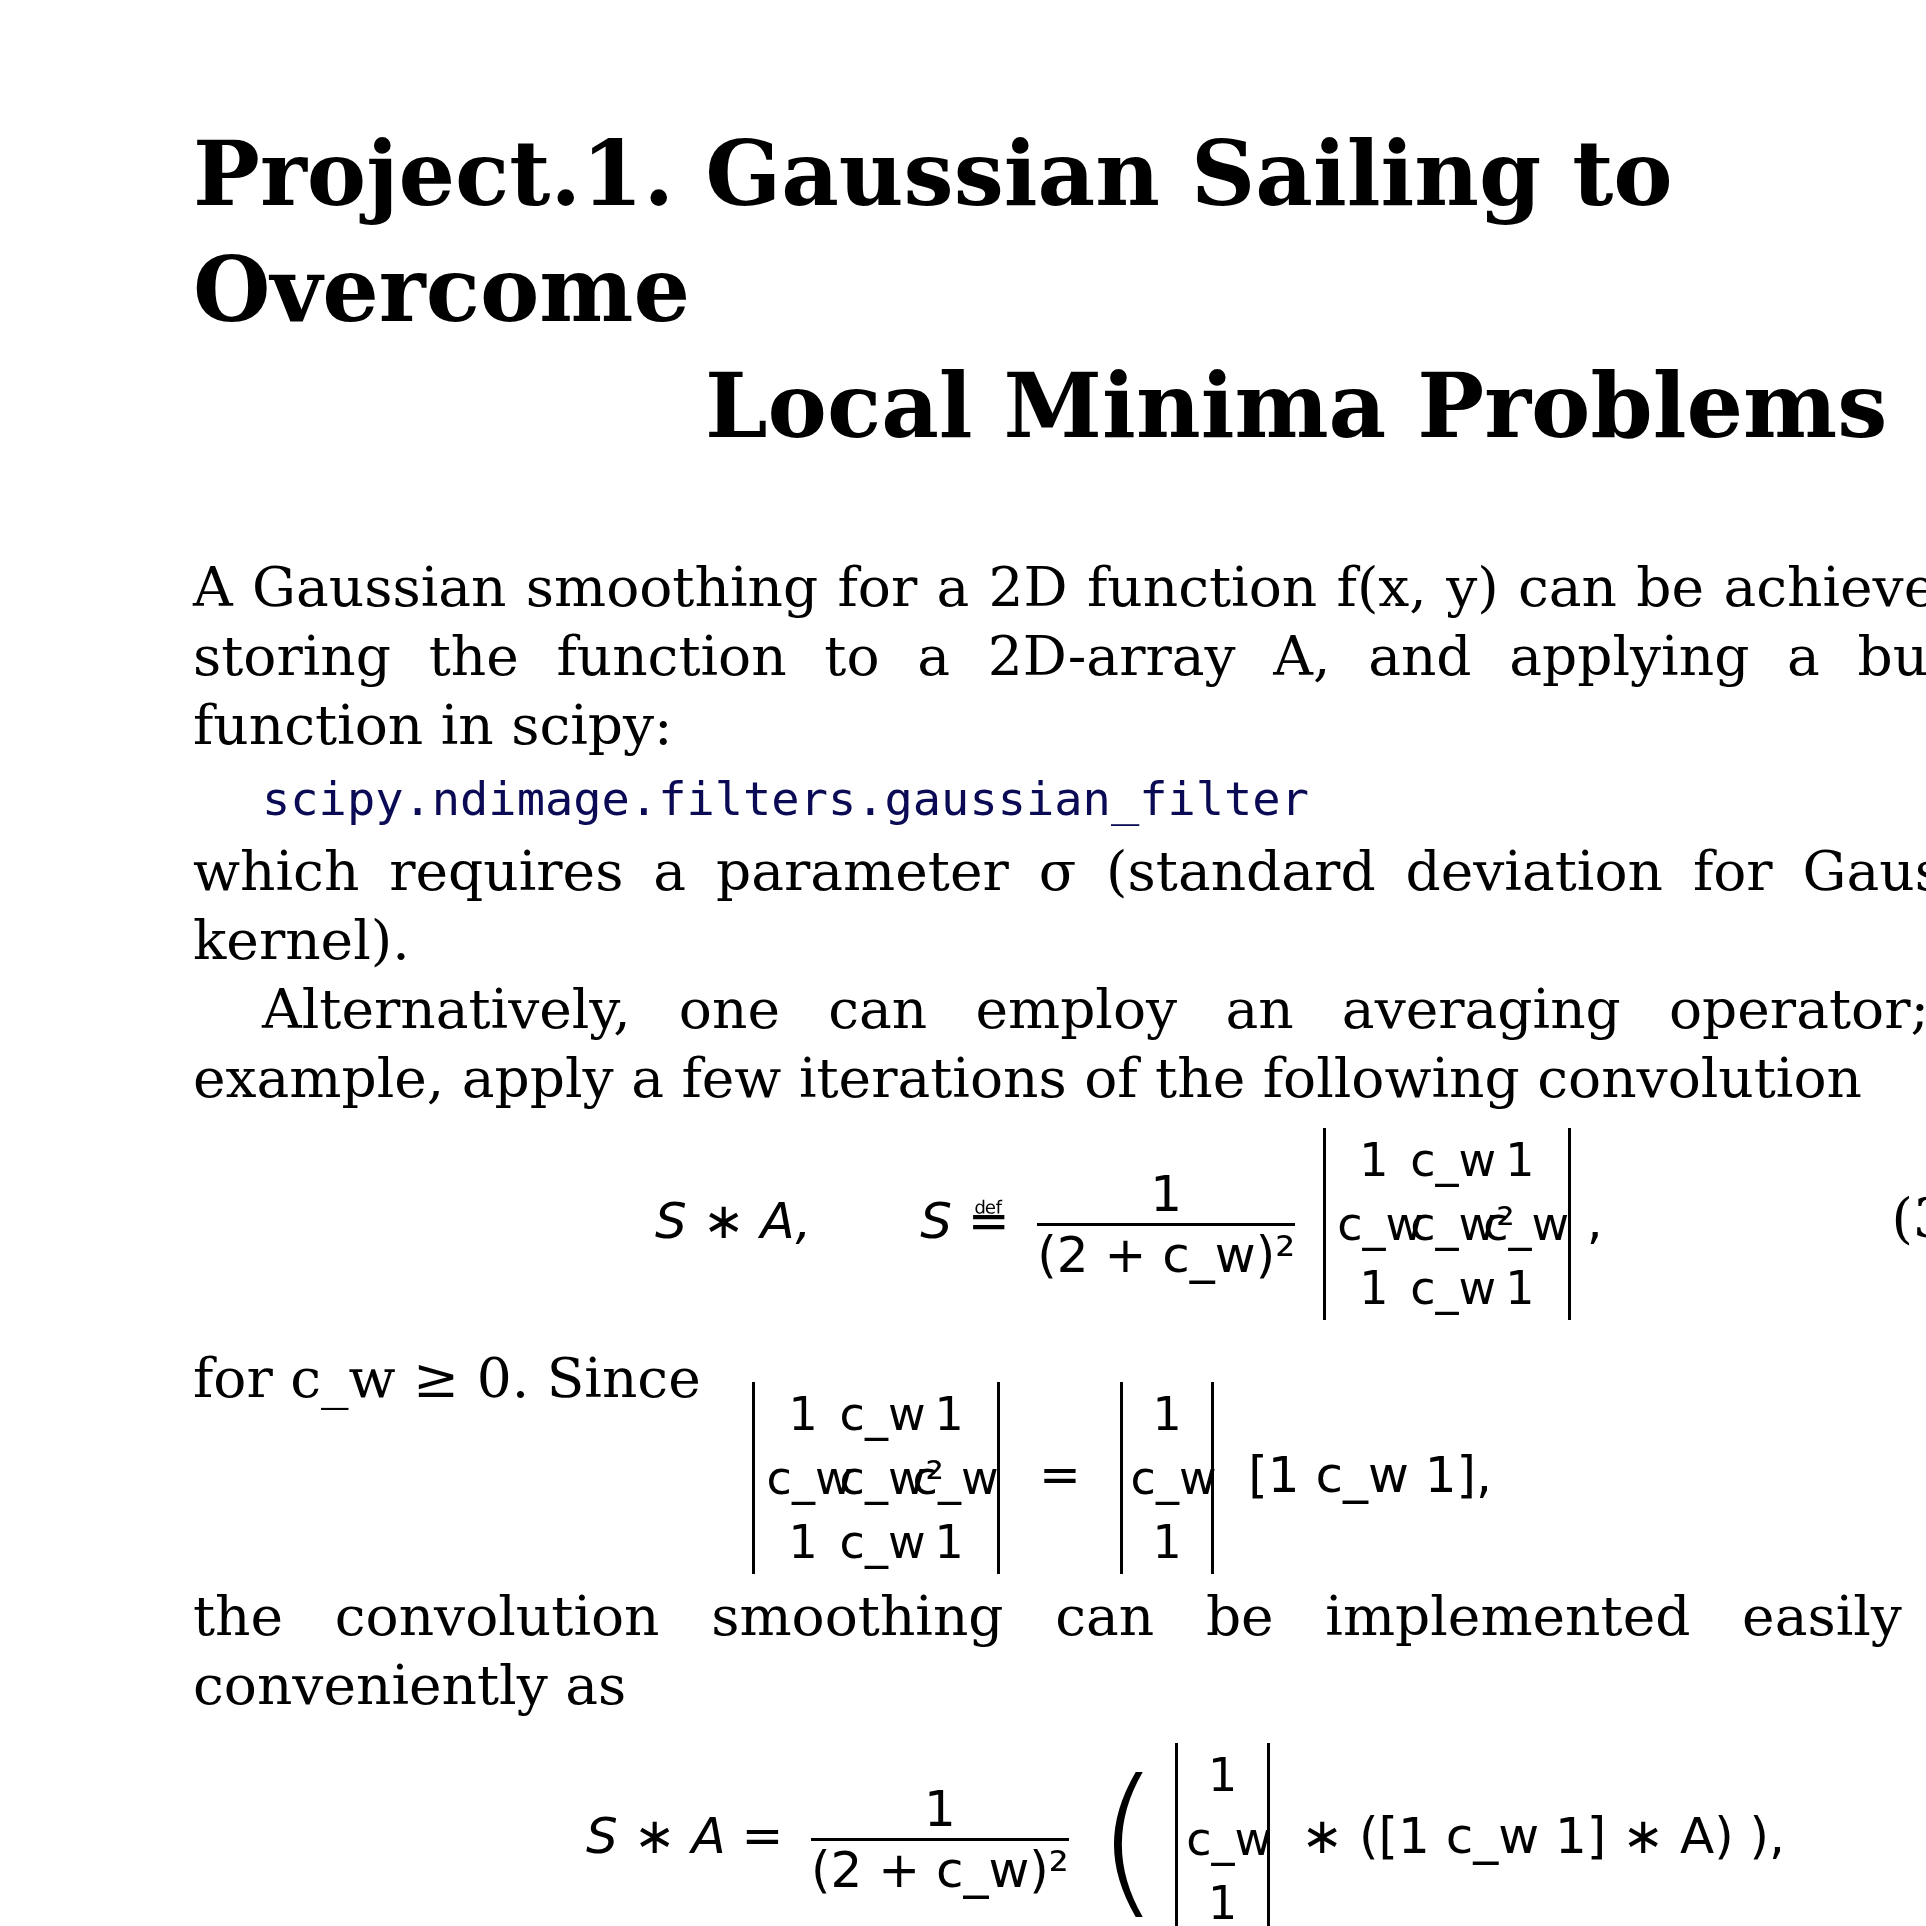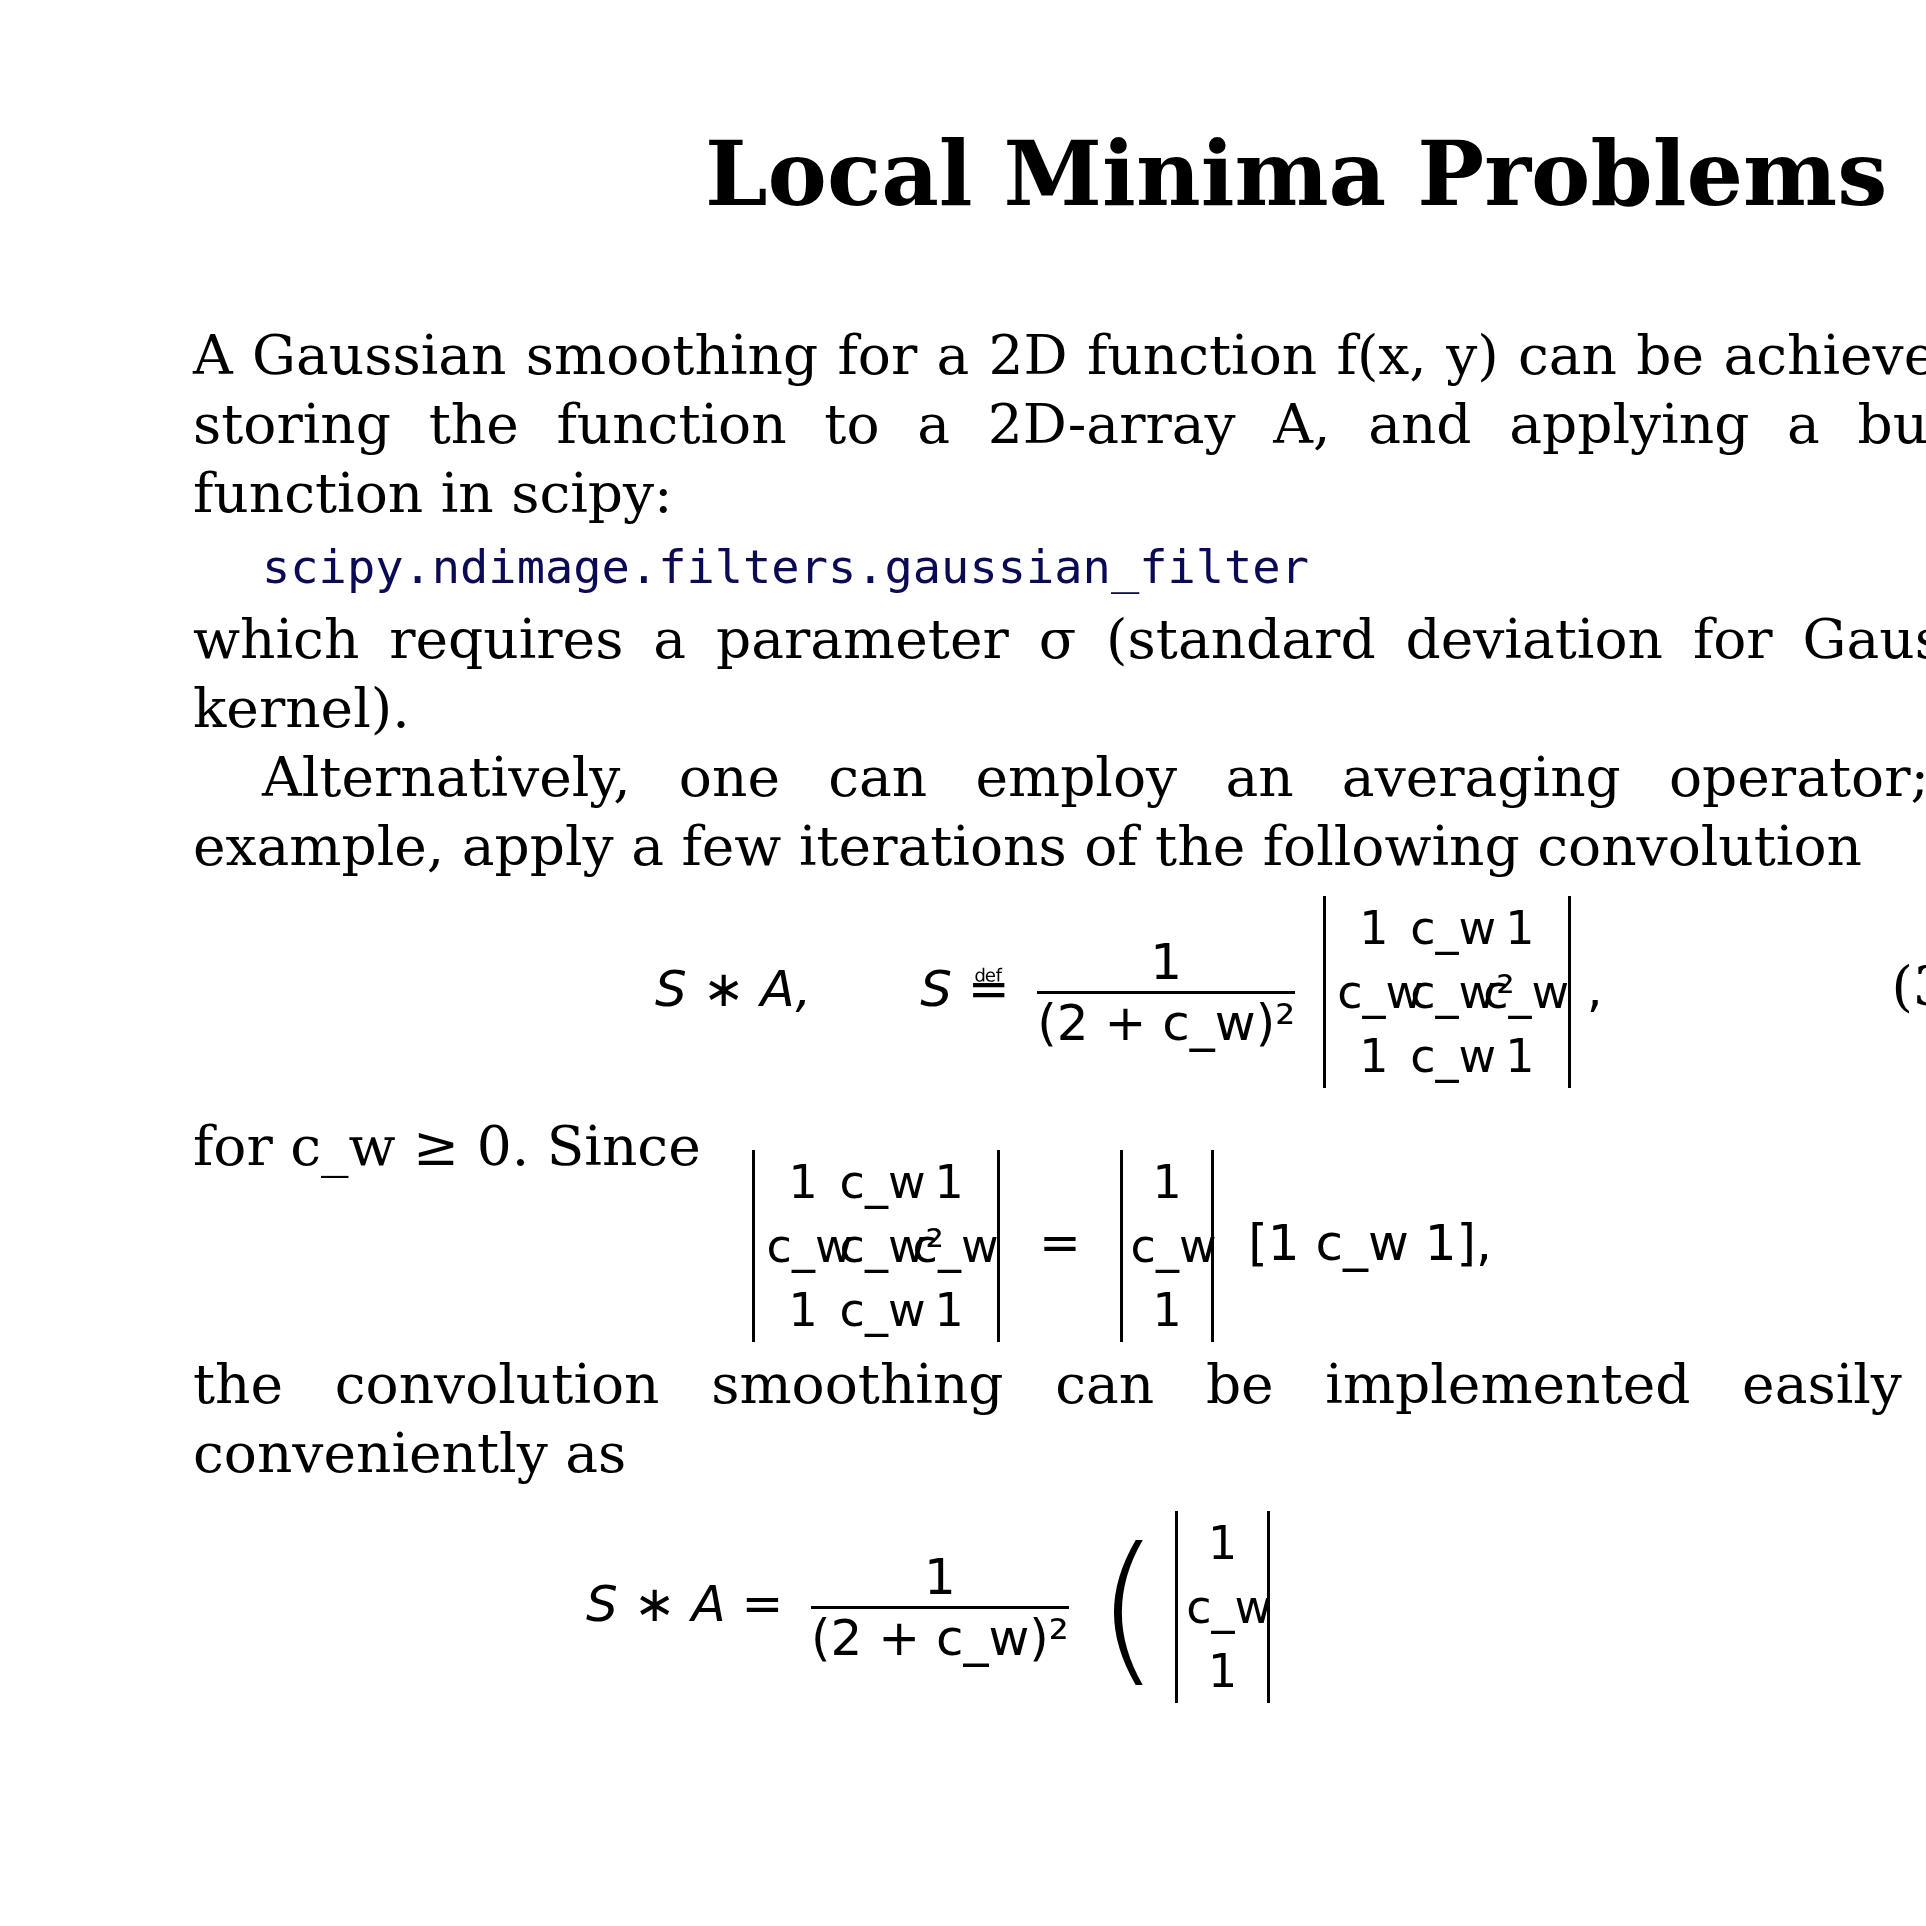--- a/index.html
+++ b/index.html
@@ -16,20 +16,21 @@
   .mat { display:inline-grid; grid-template-columns:repeat(3,73px); text-align:center; border-left:3.9px solid #000; border-right:3.9px solid #000; padding:0 11.6px; vertical-align:middle; font-size:46px; line-height:64px; }
   .vec { display:inline-grid; grid-template-columns:73px; text-align:center; border-left:3.9px solid #000; border-right:3.9px solid #000; padding:0 7.7px; vertical-align:middle; font-size:46px; line-height:64px; }
   .frac { display:inline-block; text-align:center; vertical-align:middle; margin:0 11.6px; }
   .frac .num { border-bottom:3.1px solid #000; padding:0 7.7px; }
 </style>
 </head>
 <body>
 
 <div class="page">
   <h1>
+    <span>Project.1.  Gaussian Sailing to Overcome</span>
     <span class="l2">Local Minima Problems</span>
   </h1>
 
   <div style="height:89px"></div>
   <p class="p">A Gaussian smoothing for a 2D function f(x, y) can be achieved by storing the function to a 2D-array A, and applying a built-in function in scipy:</p>
   <div class="code">scipy.ndimage.filters.gaussian_filter</div>
   <p class="p">which requires a parameter σ (standard deviation for Gaussian kernel).</p>
   <p class="p indent">Alternatively, one can employ an averaging operator; for example, apply a few iterations of the following convolution</p>
 
   <div class="eq" style="padding-left:462px;padding-top:15.4px;">
@@ -85,16 +86,17 @@
     <span class="frac">
       <div class="num">1</div>
       <div>(2 + c_w)²</div>
     </span>
     <span style="font-size:162px;vertical-align:middle;font-weight:100">(</span>
     <span class="vec">
       <span>1</span>
       <span>c_w</span>
       <span>1</span>
     </span>
+    <span style="margin-left:15.4px">∗ ([1  c_w  1] ∗ A) ),</span>
   </div>
 
 </div>
 
 
 </body></html>

